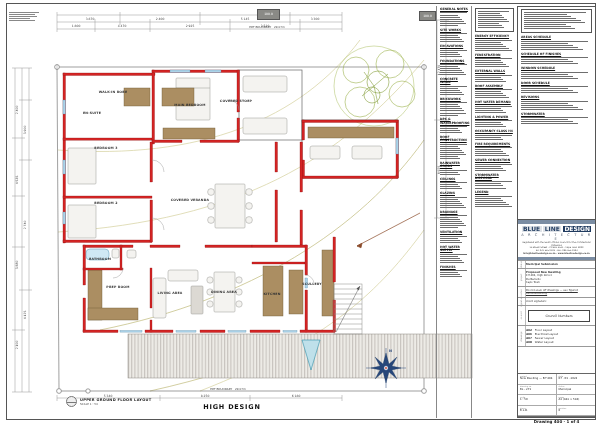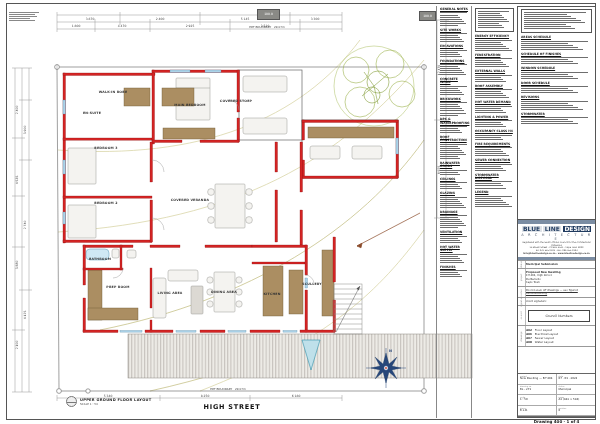--- a/index.html
+++ b/index.html
@@ -307,21 +307,21 @@
     <div class="tl" style="width:88%"></div>
   </div>
 
   <div class="view-title">
     <div class="vt-circle"></div>
     <div>
       <div class="vt-text1">UPPER GROUND FLOOR LAYOUT</div>
       <div class="vt-text2">SCALE 1 : 50</div>
     </div>
   </div>
-  <div class="street">HIGH STREET</div>
+  <div class="street">HIGH DESIGN</div>
 
   <div class="notes-col colA">
       <div class="nsec">
         <div class="nh">GENERAL NOTES</div>
         <div class="tl" style="width: 95%;"></div>
         <div class="tl" style="width: 66%;"></div>
         <div class="tl" style="width: 73%;"></div>
         <div class="tl" style="width: 80%;"></div>
         <div class="tl" style="width: 87%;"></div>
         <div class="tl" style="width: 94%;"></div>

